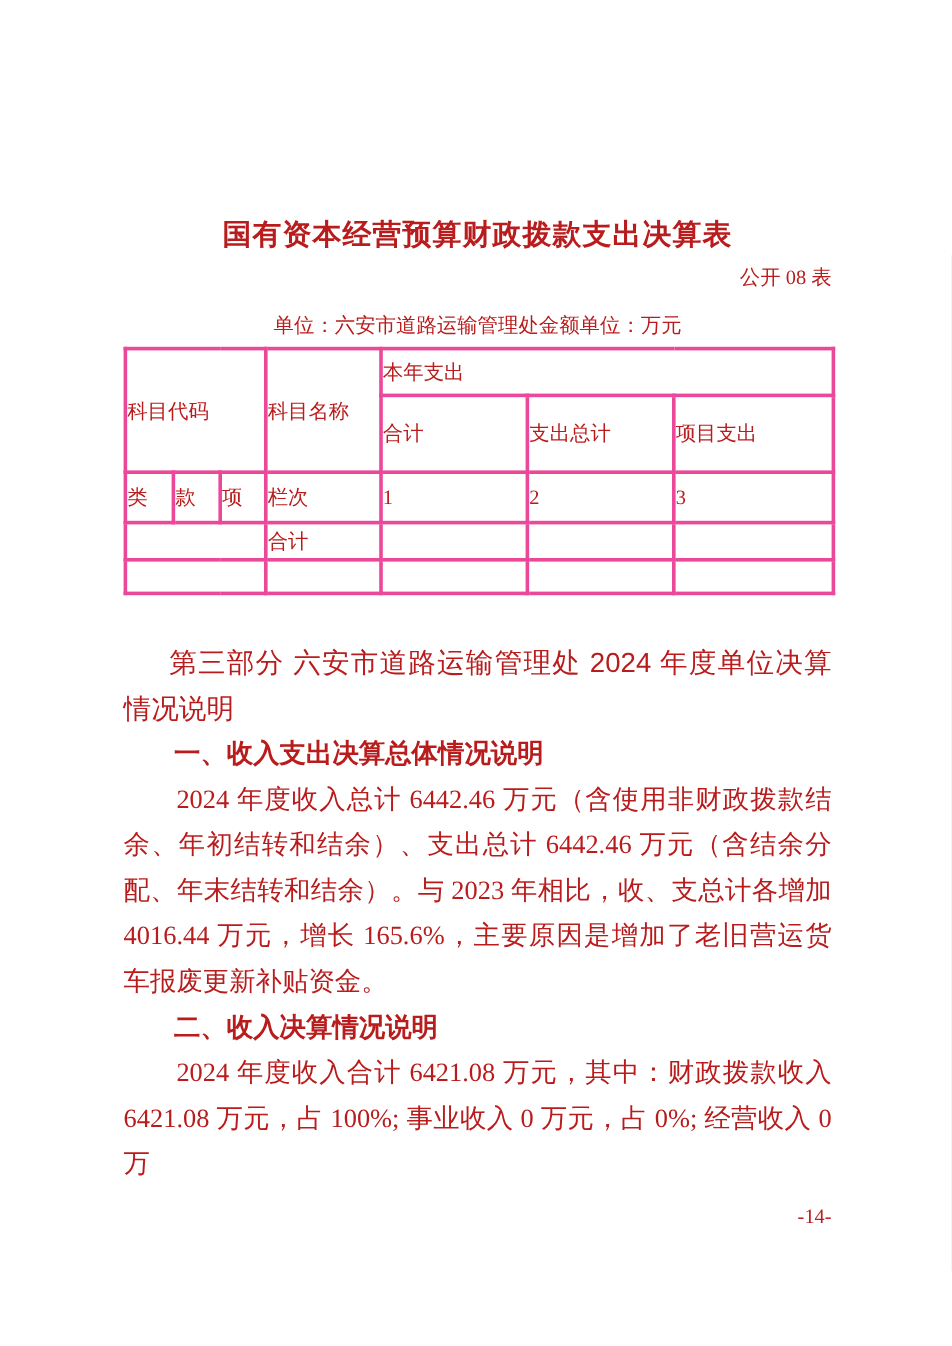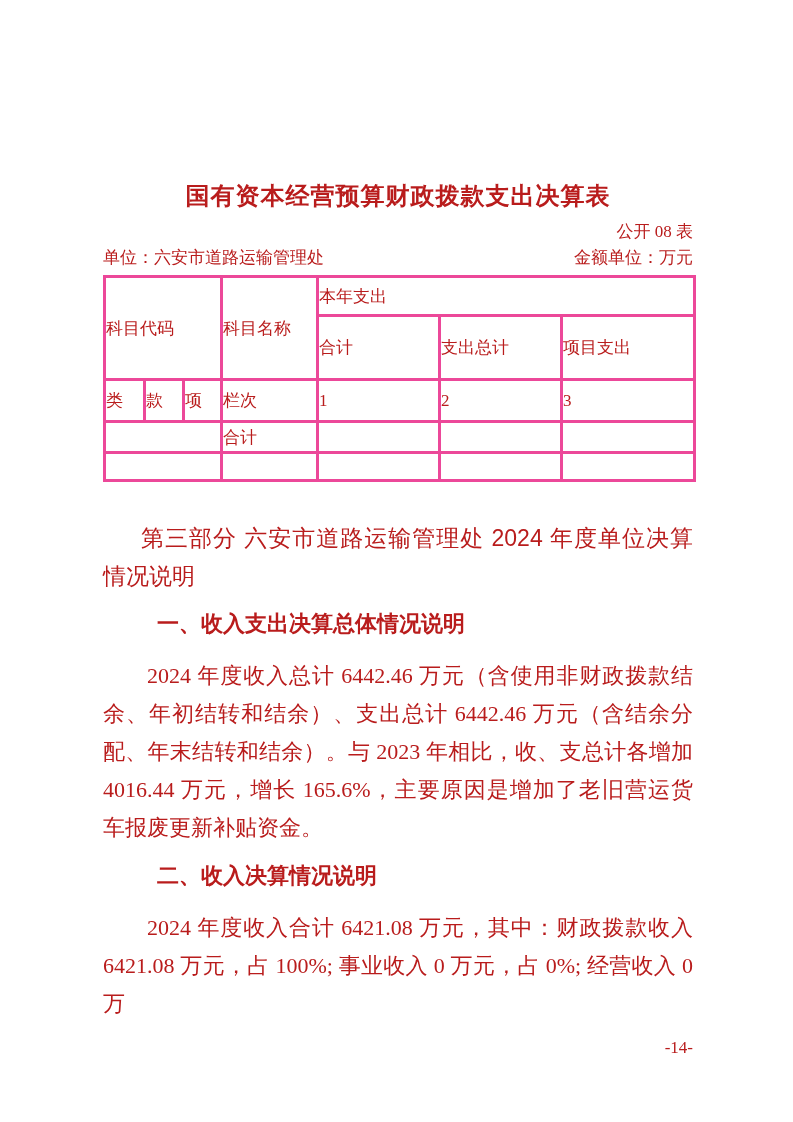--- a/index.html
+++ b/index.html
@@ -27,23 +27,23 @@
     line-height: 28px;
     letter-spacing: 1px;
   }
   .table-code {
     margin-top: 12px;
     text-align: right;
     font-size: 17px;
     line-height: 20px;
   }
   .meta-row {
-    margin-top: 6px;
+    margin-top: 20px;
     display: flex;
-    justify-content: space-between;
+    justify-content: center;
     font-size: 17px;
     line-height: 20px;
   }
   table.budget {
     margin-top: 7px;
     width: 590px;
     table-layout: fixed;
     border-collapse: collapse;
     border: 2px solid #000;
     font-size: 17px;
@@ -67,25 +67,25 @@
     text-align: justify;
   }
   .part-heading {
     font-family: "Liberation Sans", "DejaVu Sans", sans-serif;
     font-weight: normal;
     font-size: 23px;
     text-indent: 38px;
     margin: 0;
   }
   .sub-heading {
-    font-family: Liberation Mono, monospace;
+    font-family: Liberation Serif, serif;
     font-weight: bold;
     font-size: 22px;
     text-indent: 42px;
-    margin: 12px;
+    margin: 0;
   }
   .para {
     text-indent: 2em;
     margin: 0;
   }
   .page-number {
     margin-top: 15px;
     text-align: right;
     font-size: 17px;
     line-height: 20px;

